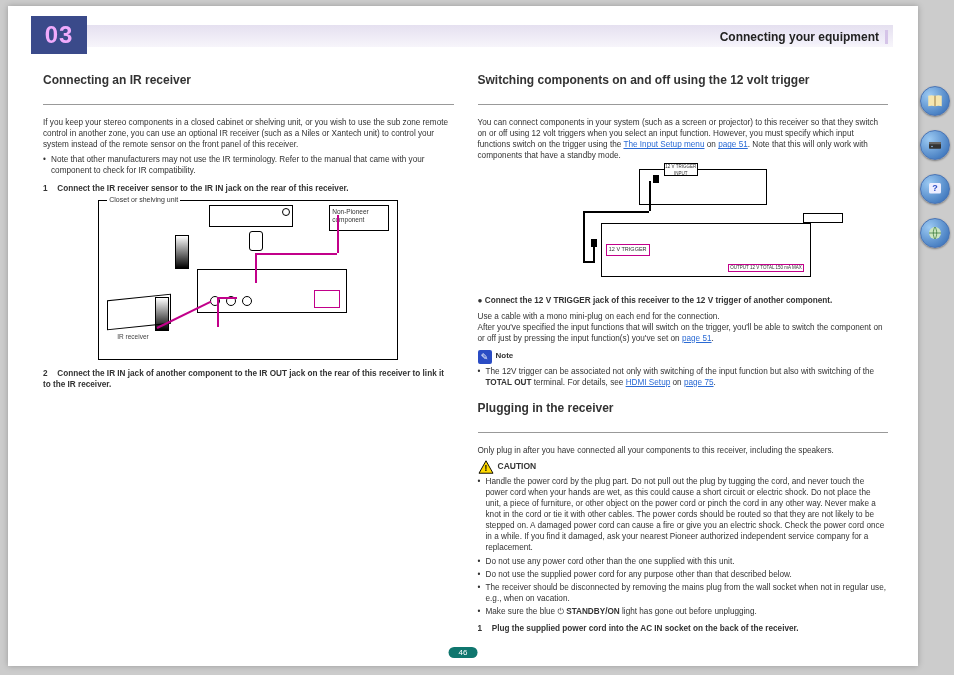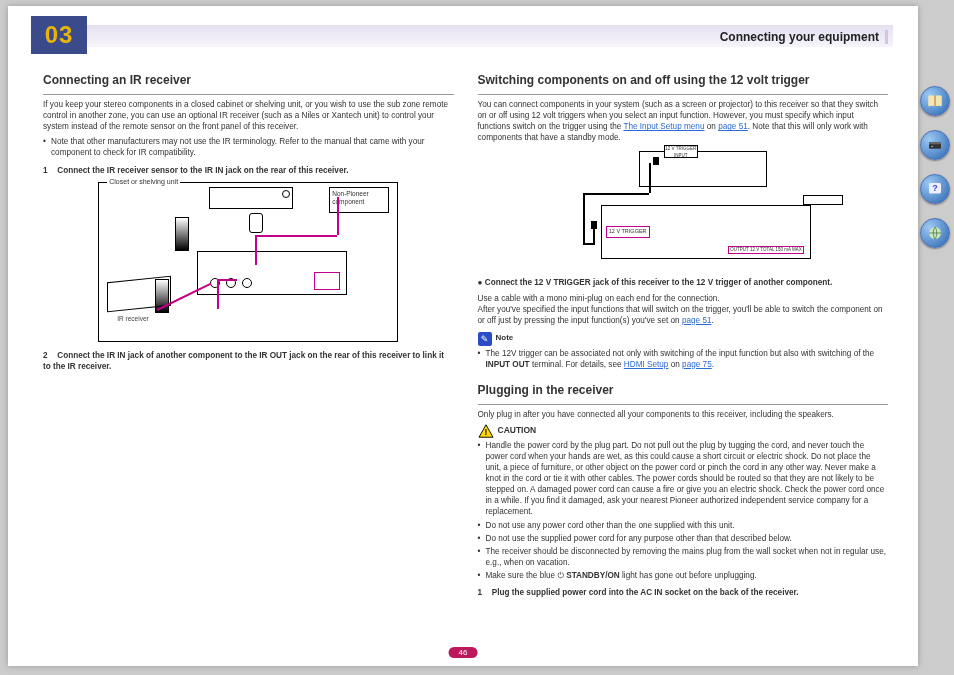--- a/index.html
+++ b/index.html
@@ -16,21 +16,21 @@
     left: 8px; top: 6px;
     width: 910px; height: 660px;
     background: #fff;
     box-shadow: 0 0 6px rgba(0,0,0,.25);
   }
   .chapter-tab {
     position: absolute;
     left: 23px; top: 10px;
     width: 56px; height: 38px;
     background: #3a4a8a;
-    color: #eab308;
+    color: #f0abfc;
     font-size: 24px;
     font-weight: bold;
     display: flex; align-items: center; justify-content: center;
     letter-spacing: 1px;
   }
   .header-right {
     position: absolute;
     right: 30px; top: 24px;
     font-size: 12px;
     font-weight: bold;
@@ -55,22 +55,22 @@
     gap: 24px;
     font-size: 8.2px;
     color: #333;
     line-height: 1.35;
   }
   .col { flex: 1 1 50%; }
   h2 {
     font-size: 12px;
     font-weight: bold;
     border-bottom: 1px solid #999;
-    padding-bottom: 6px;
-    margin-bottom: 4px;
+    padding-bottom: 16px;
+    margin-bottom: 12px;
     margin-top: 4px;
   }
   h2.sub { margin-top: 12px; }
   .intro { margin-bottom: 4px; }
   ul.bul { list-style: none; padding-left: 0; margin-bottom: 6px; }
   ul.bul li { padding-left: 8px; position: relative; margin-bottom: 2px; }
   ul.bul li::before { content: "•"; position: absolute; left: 0; }
   .step { font-weight: bold; margin: 4px 0; }
   .step-num { display:inline-block; width: 12px; }
   .plain { font-weight: normal; }
@@ -187,21 +187,21 @@
     width: 16px; height: 14px; position:relative;
   }
   .caution-icon svg { width:16px; height:14px; }
   .caution-label { font-weight:bold; font-size:8.5px;}
   a.link { color: #2a6ad4; text-decoration: underline; cursor: pointer; }
   .bullet-lead { font-weight: bold; text-align: right; }
   .bodybul { margin-top:2px; margin-bottom:4px;}
 
   .footer-pn {
     position: absolute; bottom: 8px; left: 50%; transform: translateX(-50%);
-    background: #be185d; color:#fff; font-size: 8px; padding: 1px 10px; border-radius: 7px;
+    background: #0f766e; color:#fff; font-size: 8px; padding: 1px 10px; border-radius: 7px;
   }
 
   
   .sidenav {
     position: absolute;
     right: 4px; top: 86px;
     width: 30px;
     display: flex; flex-direction: column; gap: 14px;
     z-index: 5;
   }
@@ -298,21 +298,21 @@
       <p>
         <span>After you've specified the input functions that will switch on the trigger, you'll be able to switch the component on or off just by pressing the input function(s) you've set on </span><a class="link">page 51</a><span>.</span>
       </p>
 
       <div class="note-head">
         <span class="note-icon">✎</span>
         <span class="note-label">Note</span>
       </div>
       <ul class="bul">
         <li>
-          <span>The 12V trigger can be associated not only with switching of the input function but also with switching of the </span><b>INPUT OUT</b><span> terminal. For details, see </span><a class="link">HDMI Setup</a><span> on </span><a class="link">page 75</a><span>.</span>
+          <span>The 12V trigger can be associated not only with switching of the input function but also with switching of the </span><b>TOTAL OUT</b><span> terminal. For details, see </span><a class="link">HDMI Setup</a><span> on </span><a class="link">page 75</a><span>.</span>
         </li>
       </ul>
 
       <h2 class="sub">Plugging in the receiver</h2>
       <p>Only plug in after you have connected all your components to this receiver, including the speakers.</p>
 
       <div class="caution-head">
         <span class="caution-icon">
           <svg viewBox="0 0 20 18">
               <polygon points="10,1 19,17 1,17" fill="#ffd900" stroke="#000" stroke-width="1.2"></polygon>

